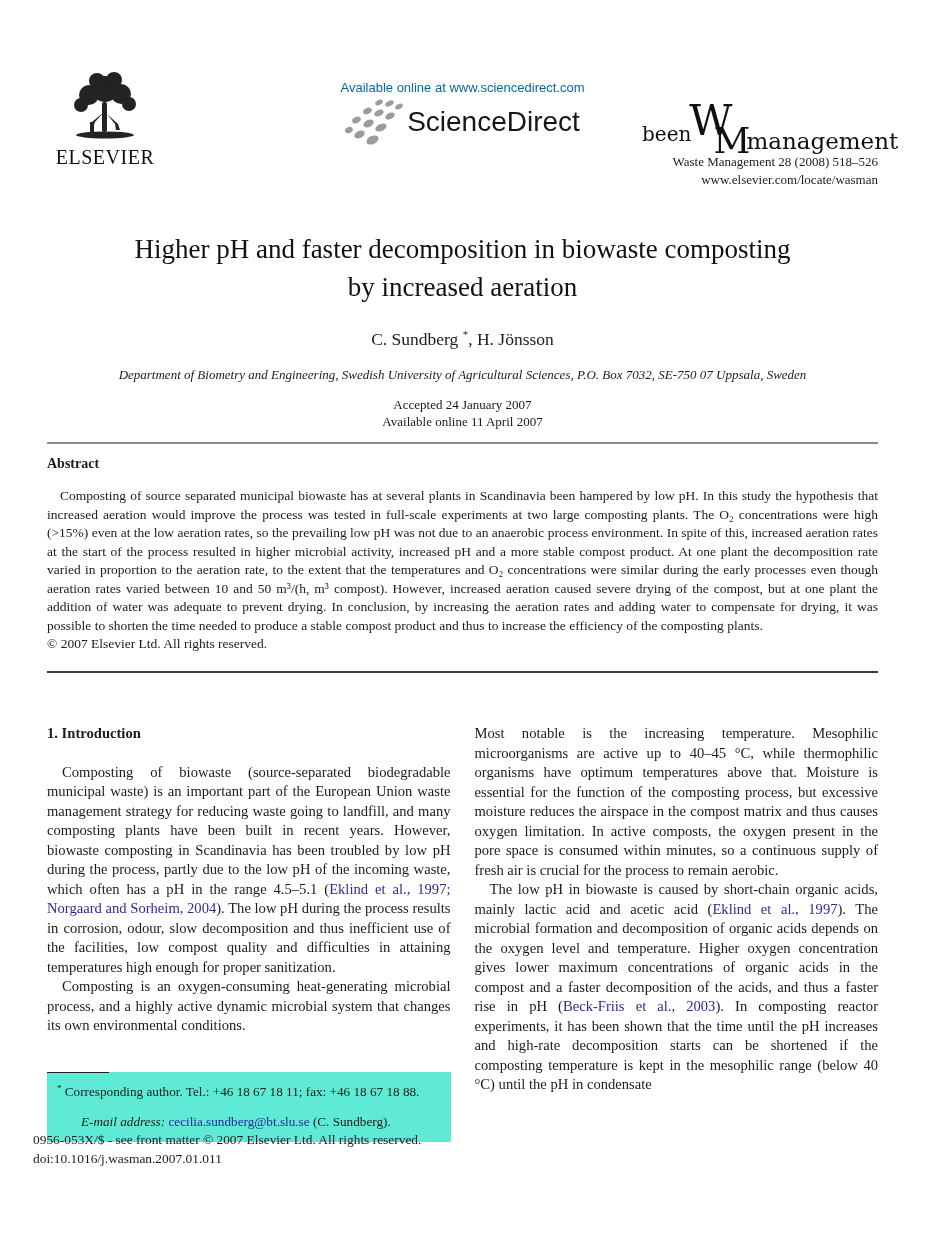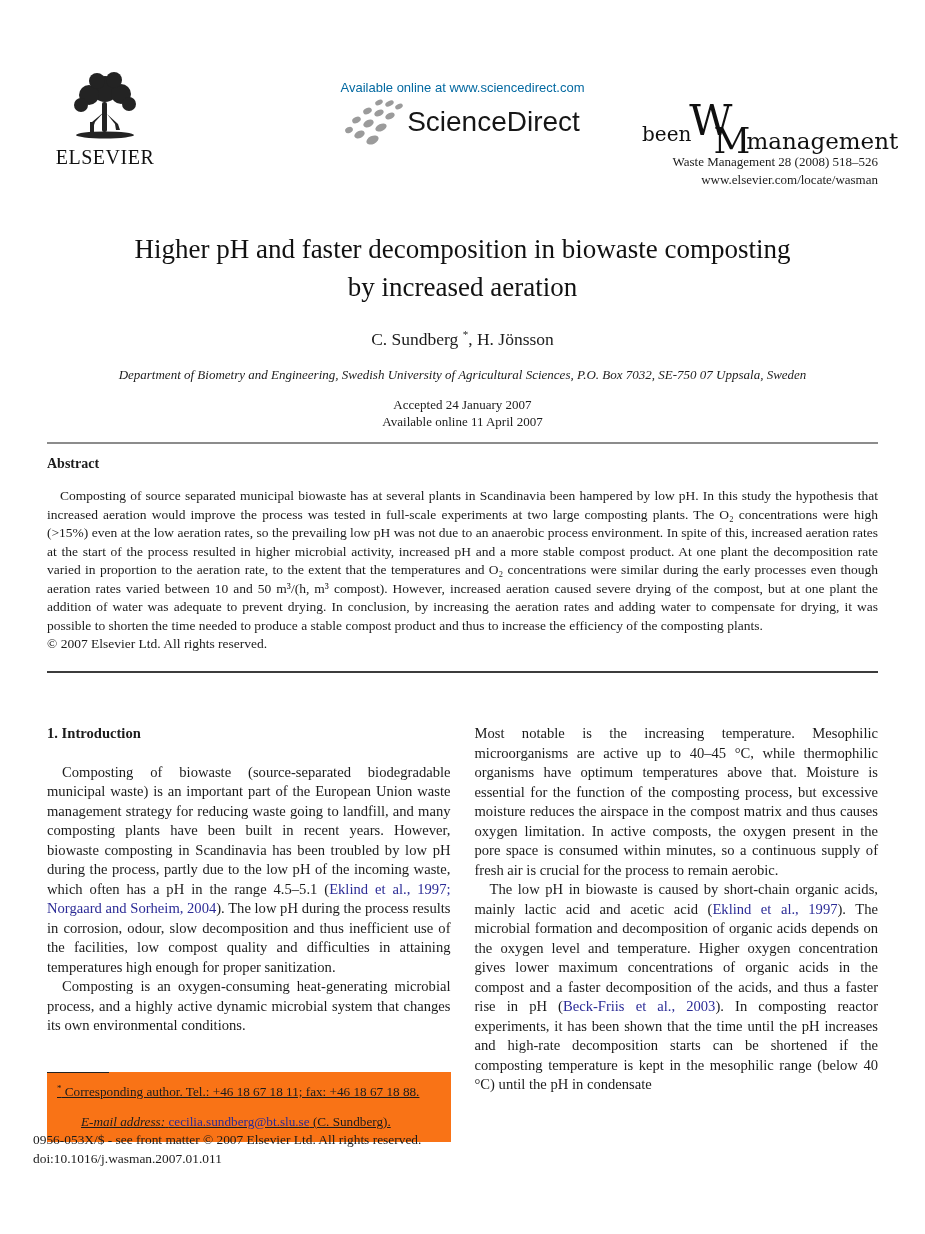--- a/index.html
+++ b/index.html
@@ -38,21 +38,21 @@
   .abstract-rights{font-size:13.5px;line-height:18.5px;margin:0;}
   .rule2{position:absolute;left:47px;top:671px;width:831px;border-top:2px solid #3c3c3c;}
   
   .columns{position:absolute;left:47px;top:724px;width:831px;display:flex;gap:24px;}
   .col{width:404px;font-size:14.6px;line-height:19.5px;text-align:justify;}
   .sec-head{font-size:14.6px;font-weight:bold;margin:0 0 19px 0;text-align:left;}
   .col p{margin:0;text-indent:15px;}
   .col p.noindent{text-indent:0;}
   .cite{color:var(--link-color,#2b2b96);text-decoration:none;cursor:pointer;}
   
-  .footnote-block{position:absolute;left:47px;top:1072px;width:404px;background:#f97316;text-decoration:underline;}
+  .footnote-block{position:absolute;left:47px;top:1072px;width:404px;background:#5eead4;}
   .fn-rule{width:62px;border-top:1.5px solid #222;margin-bottom:7px;}
   .fn-line{font-size:13.2px;line-height:17.5px;margin:0;padding-left:22px;text-indent:-12px;}
   .fn-line sup{font-size:9px;}
   .fn-line2{font-size:13.2px;line-height:17.5px;margin:12px;padding-left:22px;}
   .em-label{font-style:italic;}
   .footer-ids{position:absolute;left:33px;top:1130px;width:420px;font-size:13.4px;line-height:19px;}
   
   .tree-svg{display:block;margin:0 auto;}
 </style>
 </head>

